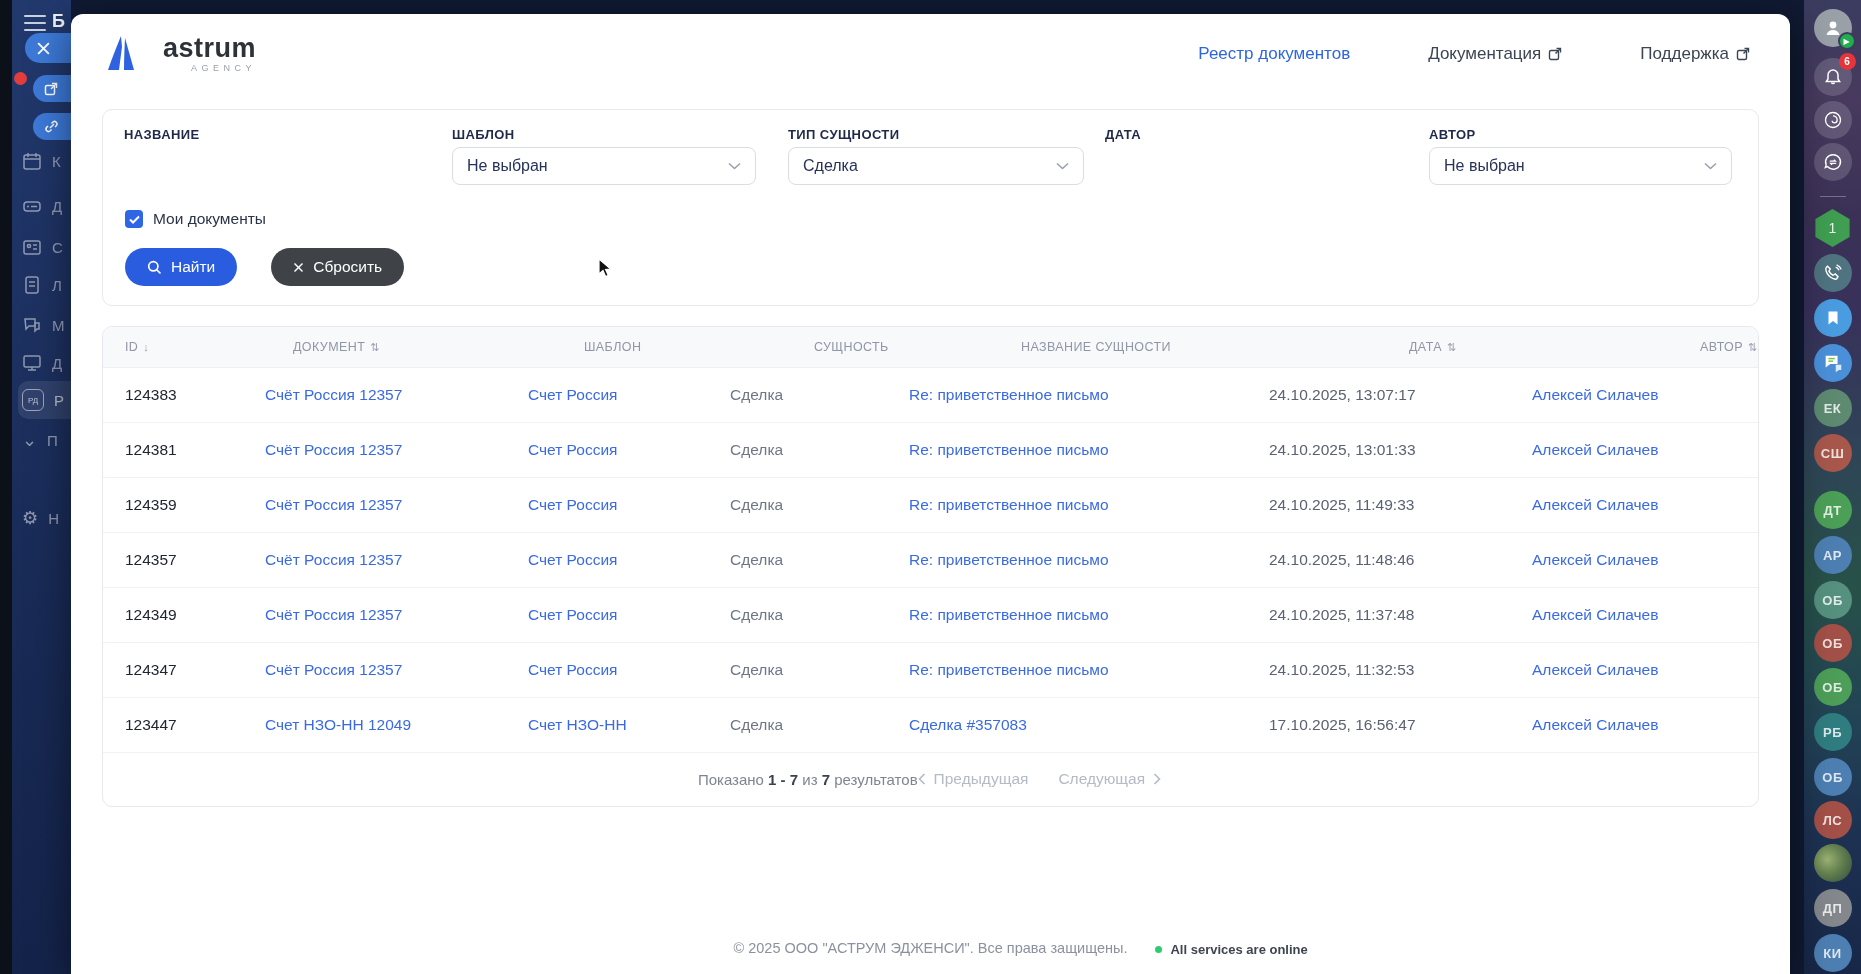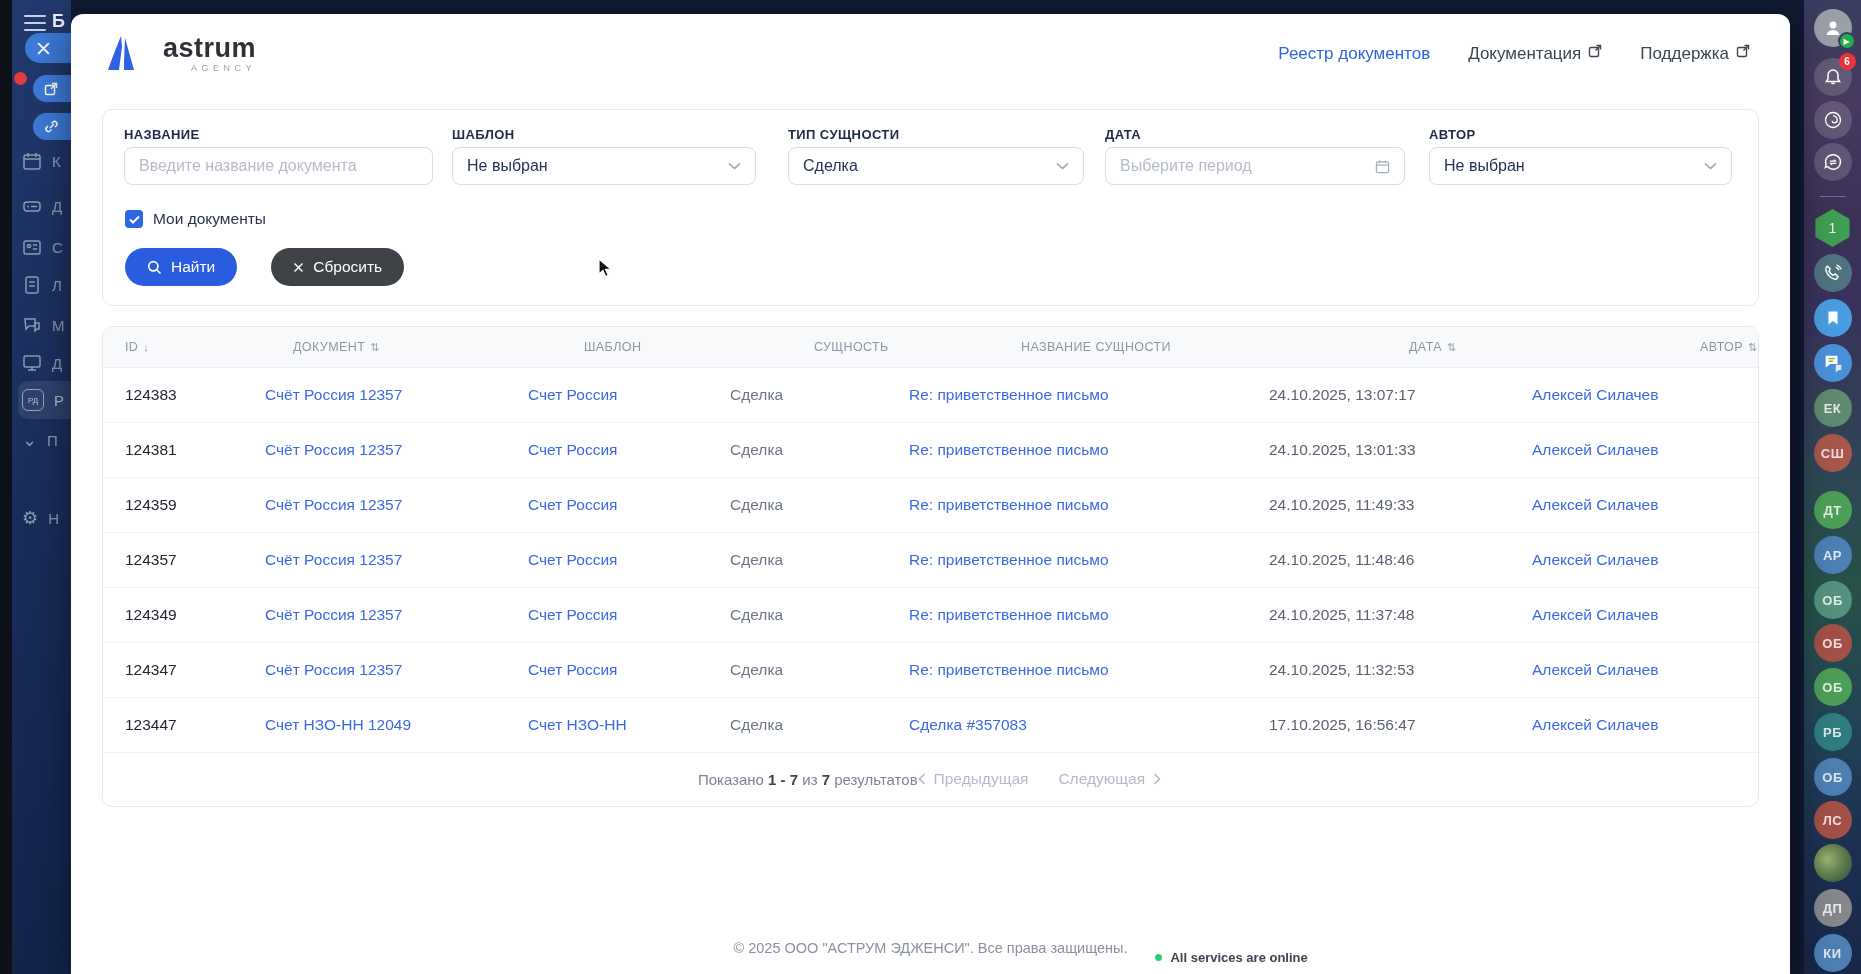--- a/index.html
+++ b/index.html
@@ -51,21 +51,21 @@
   
   .modal { position:absolute; left:71px; top:14px; width:1719px; height:960px; background:#fff;
            border-radius:12px 12px 0 0; z-index:3; box-shadow:0 8px 40px rgba(0,0,0,.5); }
 
   .mheader { position:absolute; left:0; top:0; width:100%; height:80px; display:flex; align-items:center; }
   .logo { position:absolute; left:36px; top:20px; display:flex; align-items:center; gap:14px; }
   .logo-text { display:flex; flex-direction:column; align-items:flex-end; }
   .logo-brand { font-size:27px; font-weight:bold; color:#2d3138; letter-spacing:.5px; line-height:26px; }
   .logo-sub { font-size:9px; letter-spacing:4.5px; color:#9aa0ab; margin-top:2px; }
   .mnav { position:absolute; right:40px; top:0; height:80px; display:flex; align-items:center; gap:38px; }
-  .mnav a { text-decoration:none; font-size:17px; color:#3c4554; display:flex; gap:7px; cursor:pointer; }
+  .mnav a { text-decoration:none; font-size:17px; color:#3c4554; display:flex; align-items:center; gap:7px; cursor:pointer;margin-left:40px; }
   .mnav a.active { color:#2e66e0; }
 
   
   .card { position:absolute; left:31px; width:1657px; background:#fff; border:1px solid #e7e9ee; border-radius:10px; }
   .filter-card { top:95px; height:197px; }
   .ffield { position:absolute; }
   .flabel { font-size:13px; font-weight:bold; letter-spacing:.4px; color:#1f2a4b; margin-bottom:5px; }
   .fbox { height:38px; border:1px solid #d9dde4; border-radius:8px; background:#fff; display:flex; align-items:center;
           padding:0 14px; font-size:16px; color:#26335a; justify-content:space-between; cursor:pointer; }
   .fbox .ph { color:#b6bcc8; }
@@ -96,21 +96,21 @@
   .td.date { color:#5a6170; }
   .tfoot { height:52px; display:flex; align-items:center; justify-content:center; padding:0 24px 0 22px; }
   .summary { font-size:15px; color:#7d8594; }
   .summary b { color:#3b4250; font-weight:bold; }
   .pager { display:flex; align-items:center; gap:30px; }
   .pgbtn { display:flex; align-items:center; gap:8px; font-size:15.5px; color:#b4bac6; cursor:pointer; }
 
   
   .mfooter { position:absolute; top:925px; left:50%; transform:translateX(-50%); white-space:nowrap; }
   .copyright { font-size:14.5px; color:#8b919e; }
-  .svc { position:absolute; left:100%; top:11px; margin-left:28px; display:flex; align-items:center; gap:8px; }
+  .svc { position:absolute; left:100%; top:3px; margin-left:28px; display:flex; align-items:center; gap:8px; }
   .svc-dot { width:7px; height:7px; border-radius:50%; background:#2ecc71; }
   .svc-text { font-size:13px; font-weight:bold; color:#3f4550; }
 
   .cursor { position:absolute; left:597px; top:258px; z-index:9; }
 </style>
 </head>
 <body>
 
 <div class="left-strip"></div>
 
@@ -332,23 +332,20 @@
             <path d="M8.5 1.5h4v4"></path>
             <line x1="12.5" y1="1.5" x2="7.5" y2="6.5"></line>
           </svg>
         </a>
     </nav>
   </div>
 
   <div class="card filter-card">
     <div class="ffield" style="left:21px; top:17px; width:309px">
       <div class="flabel">НАЗВАНИЕ</div>
-      <div class="fbox">
-        <input type="text" placeholder="Введите название документа" style="">
-      </div>
     </div>
     <div class="ffield" style="left:349px; top:17px; width:304px">
       <div class="flabel">ШАБЛОН</div>
       <div class="fbox">
         <span>Не выбран</span>
         <svg width="13" height="8" viewBox="0 0 13 8" fill="none" stroke="#9aa1ae" stroke-width="1.6">
             <path d="M1 1.5l5.5 5 5.5-5"></path>
           </svg>
       </div>
     </div>
@@ -356,29 +353,20 @@
       <div class="flabel">ТИП СУЩНОСТИ</div>
       <div class="fbox">
         <span>Сделка</span>
         <svg width="13" height="8" viewBox="0 0 13 8" fill="none" stroke="#9aa1ae" stroke-width="1.6">
             <path d="M1 1.5l5.5 5 5.5-5"></path>
           </svg>
       </div>
     </div>
     <div class="ffield" style="left:1002px; top:17px; width:300px">
       <div class="flabel">ДАТА</div>
-      <div class="fbox">
-        <span class="ph">Выберите период</span>
-        <svg width="15" height="15" viewBox="0 0 16 16" fill="none" stroke="#a7adb8" stroke-width="1.3">
-            <rect x="1.5" y="3" width="13" height="11.5" rx="1.5"></rect>
-            <line x1="5" y1="1.5" x2="5" y2="4.5"></line>
-            <line x1="11" y1="1.5" x2="11" y2="4.5"></line>
-            <line x1="1.5" y1="6.5" x2="14.5" y2="6.5"></line>
-          </svg>
-      </div>
     </div>
     <div class="ffield" style="left:1326px; top:17px; width:303px">
       <div class="flabel">АВТОР</div>
       <div class="fbox">
         <span>Не выбран</span>
         <svg width="13" height="8" viewBox="0 0 13 8" fill="none" stroke="#9aa1ae" stroke-width="1.6">
             <path d="M1 1.5l5.5 5 5.5-5"></path>
           </svg>
       </div>
     </div>

